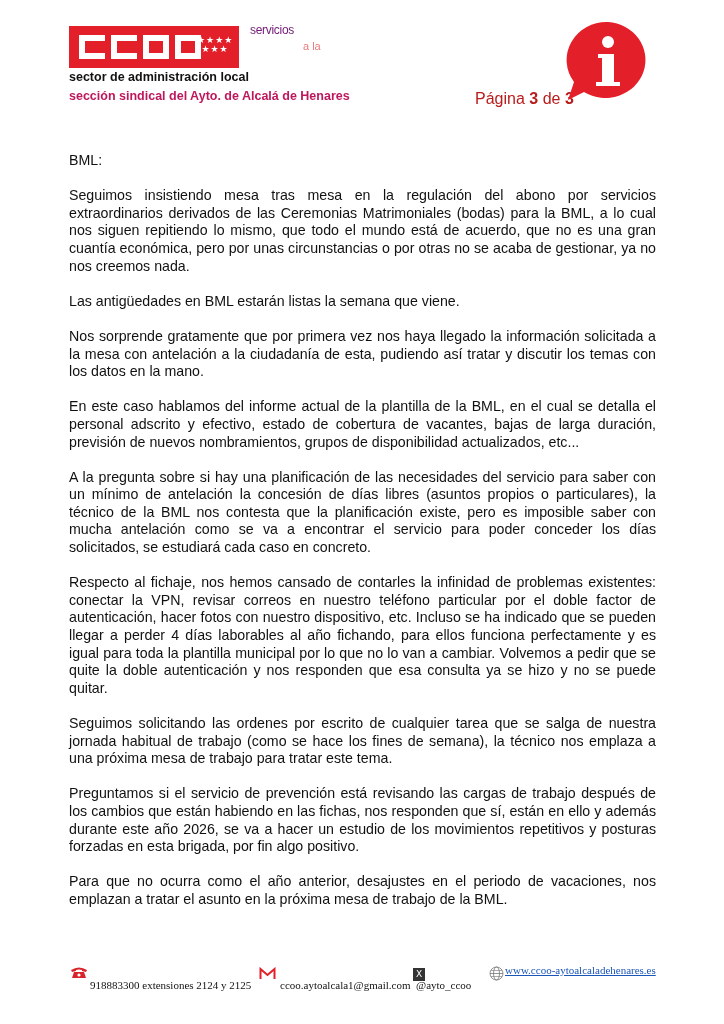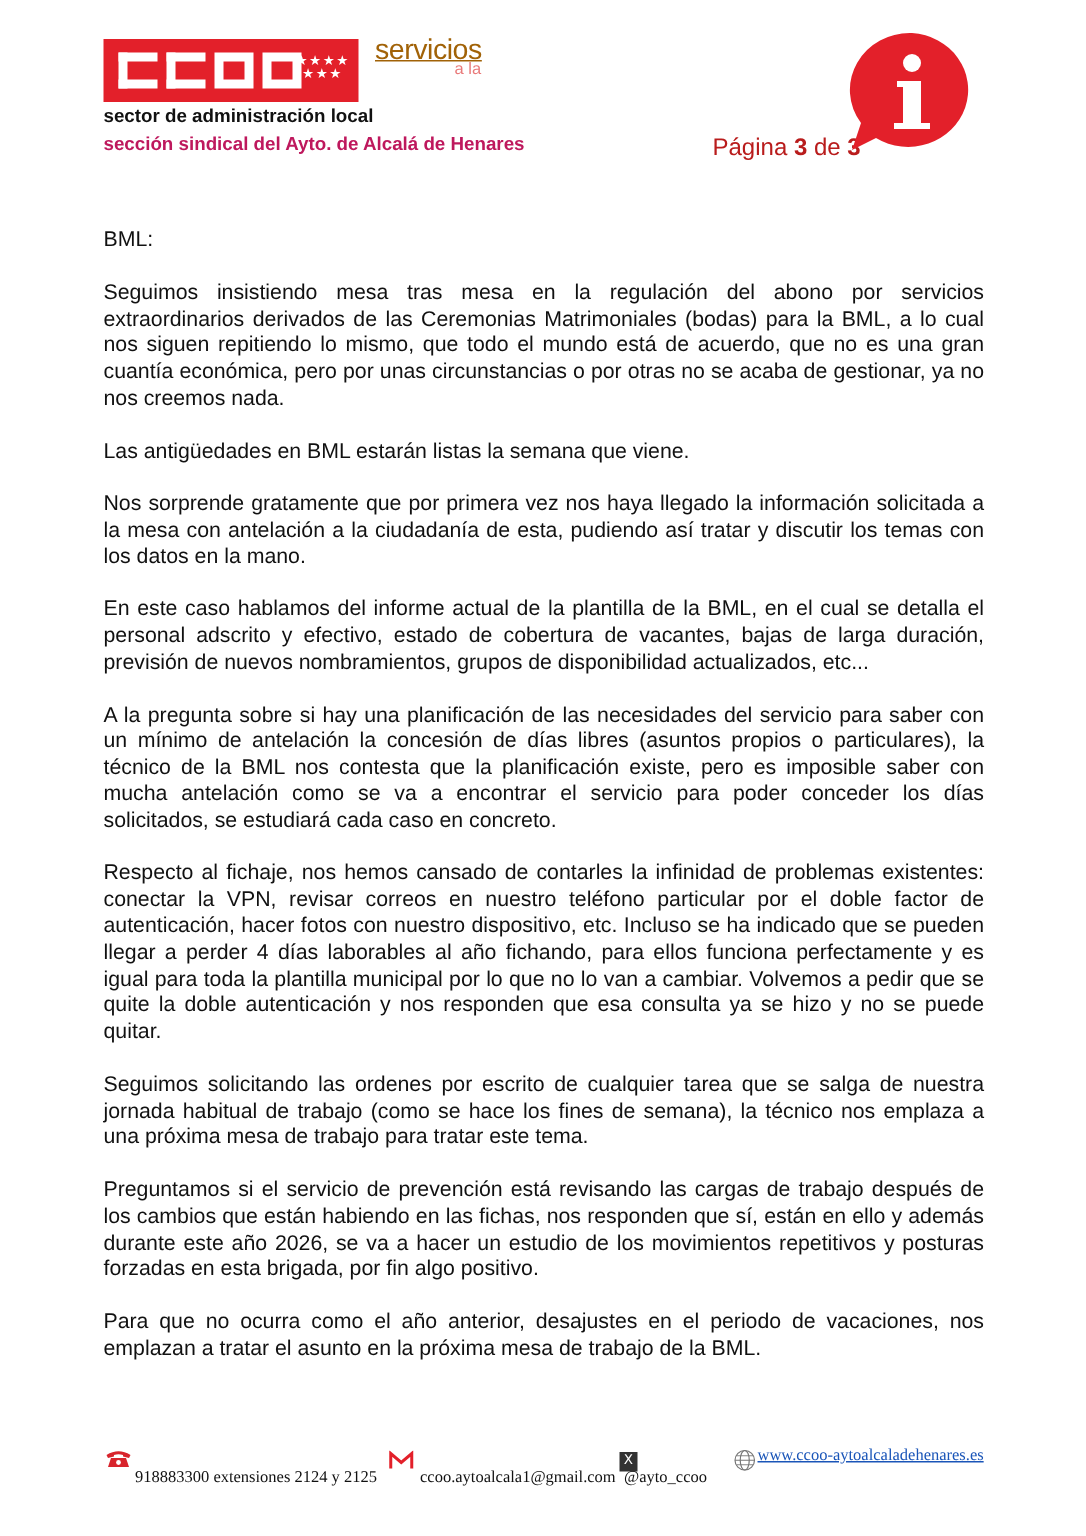--- a/index.html
+++ b/index.html
@@ -6,21 +6,21 @@
     body { width: 724px; height: 1024px; position: relative; overflow: hidden; font-family: "Liberation Sans", sans-serif; color: #111; }
 
     
     .header { position: absolute; left: 0; top: 0; width: 724px; height: 120px; }
     .ccoo-logo { position: absolute; left: 69px; top: 26px; width: 170px; height: 42px; background: #e3202a; }
     .ccoo-letters { position: absolute; left: 10px; top: 9px; display: flex; gap: 6px; }
     .ccoo-c { width: 26px; height: 24px; border: 6px solid #fff; border-right: none; box-sizing: border-box; }
     .ccoo-o { width: 26px; height: 24px; border: 6px solid #fff; box-sizing: border-box; }
     .ccoo-stars { position: absolute; left: 128px; top: 10px; width: 36px; color: #fff; font-size: 9px; line-height: 9px; letter-spacing: 1px; text-align: center; }
 
-    .servicios { position: absolute; left: 250px; top: 23px; font-size: 19px; color: #a16207; letter-spacing: -0.3px; text-decoration: underline; }
+    .servicios { position: absolute; left: 250px; top: 23px; font-size: 12px; color: #701a75; letter-spacing: -0.3px; }
     .ala { position: absolute; left: 303px; top: 40px; font-size: 11px; color: #e97a7a; }
     .ciudadania { position: absolute; left: 247px; top: 33px; font-size: 36px; font-weight: bold; color: #151515; letter-spacing: -0.5px; }
 
     .sector { position: absolute; left: 69px; top: 70px; font-size: 12.5px; font-weight: bold; color: #111; text-align: right; }
     .seccion { position: absolute; left: 69px; top: 89px; font-size: 12.5px; font-weight: bold; color: #be185d; }
 
     .pagina { position: absolute; left: 475px; top: 90px; font-size: 16px; color: #b91c1c; }
     .pagina b { font-weight: bold; }
 
     .info-icon { position: absolute; left: 562px; top: 20px; width: 88px; height: 84px; }

